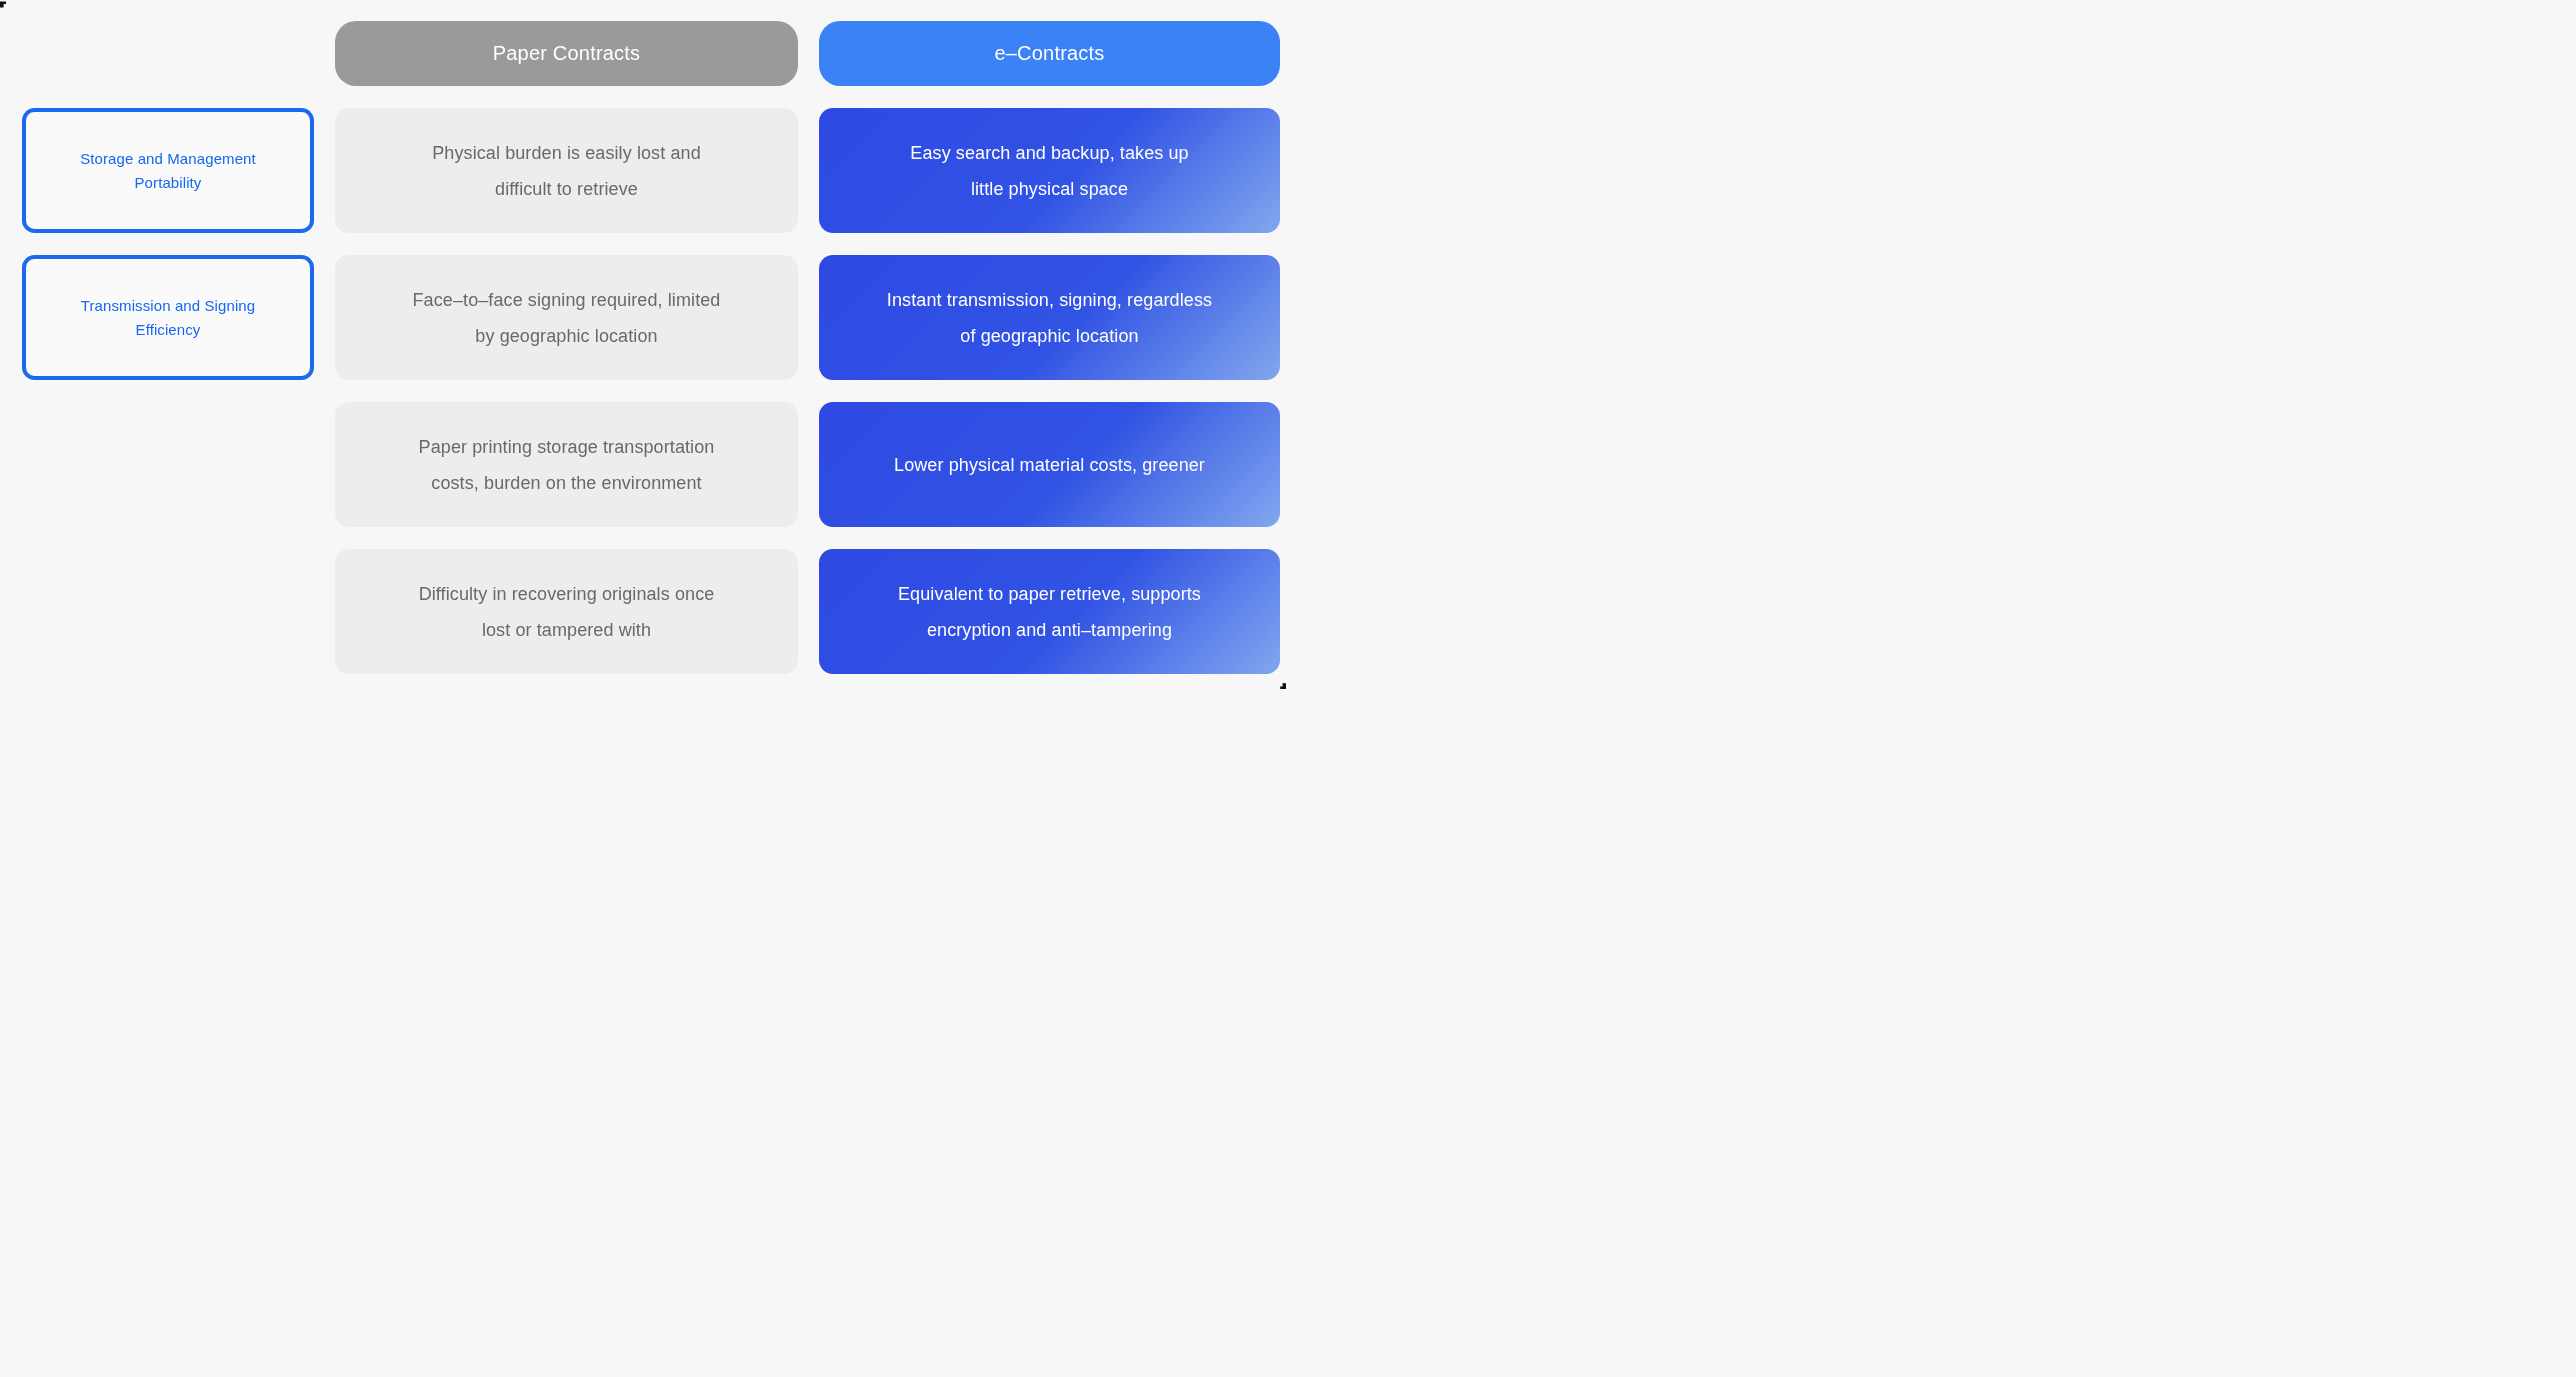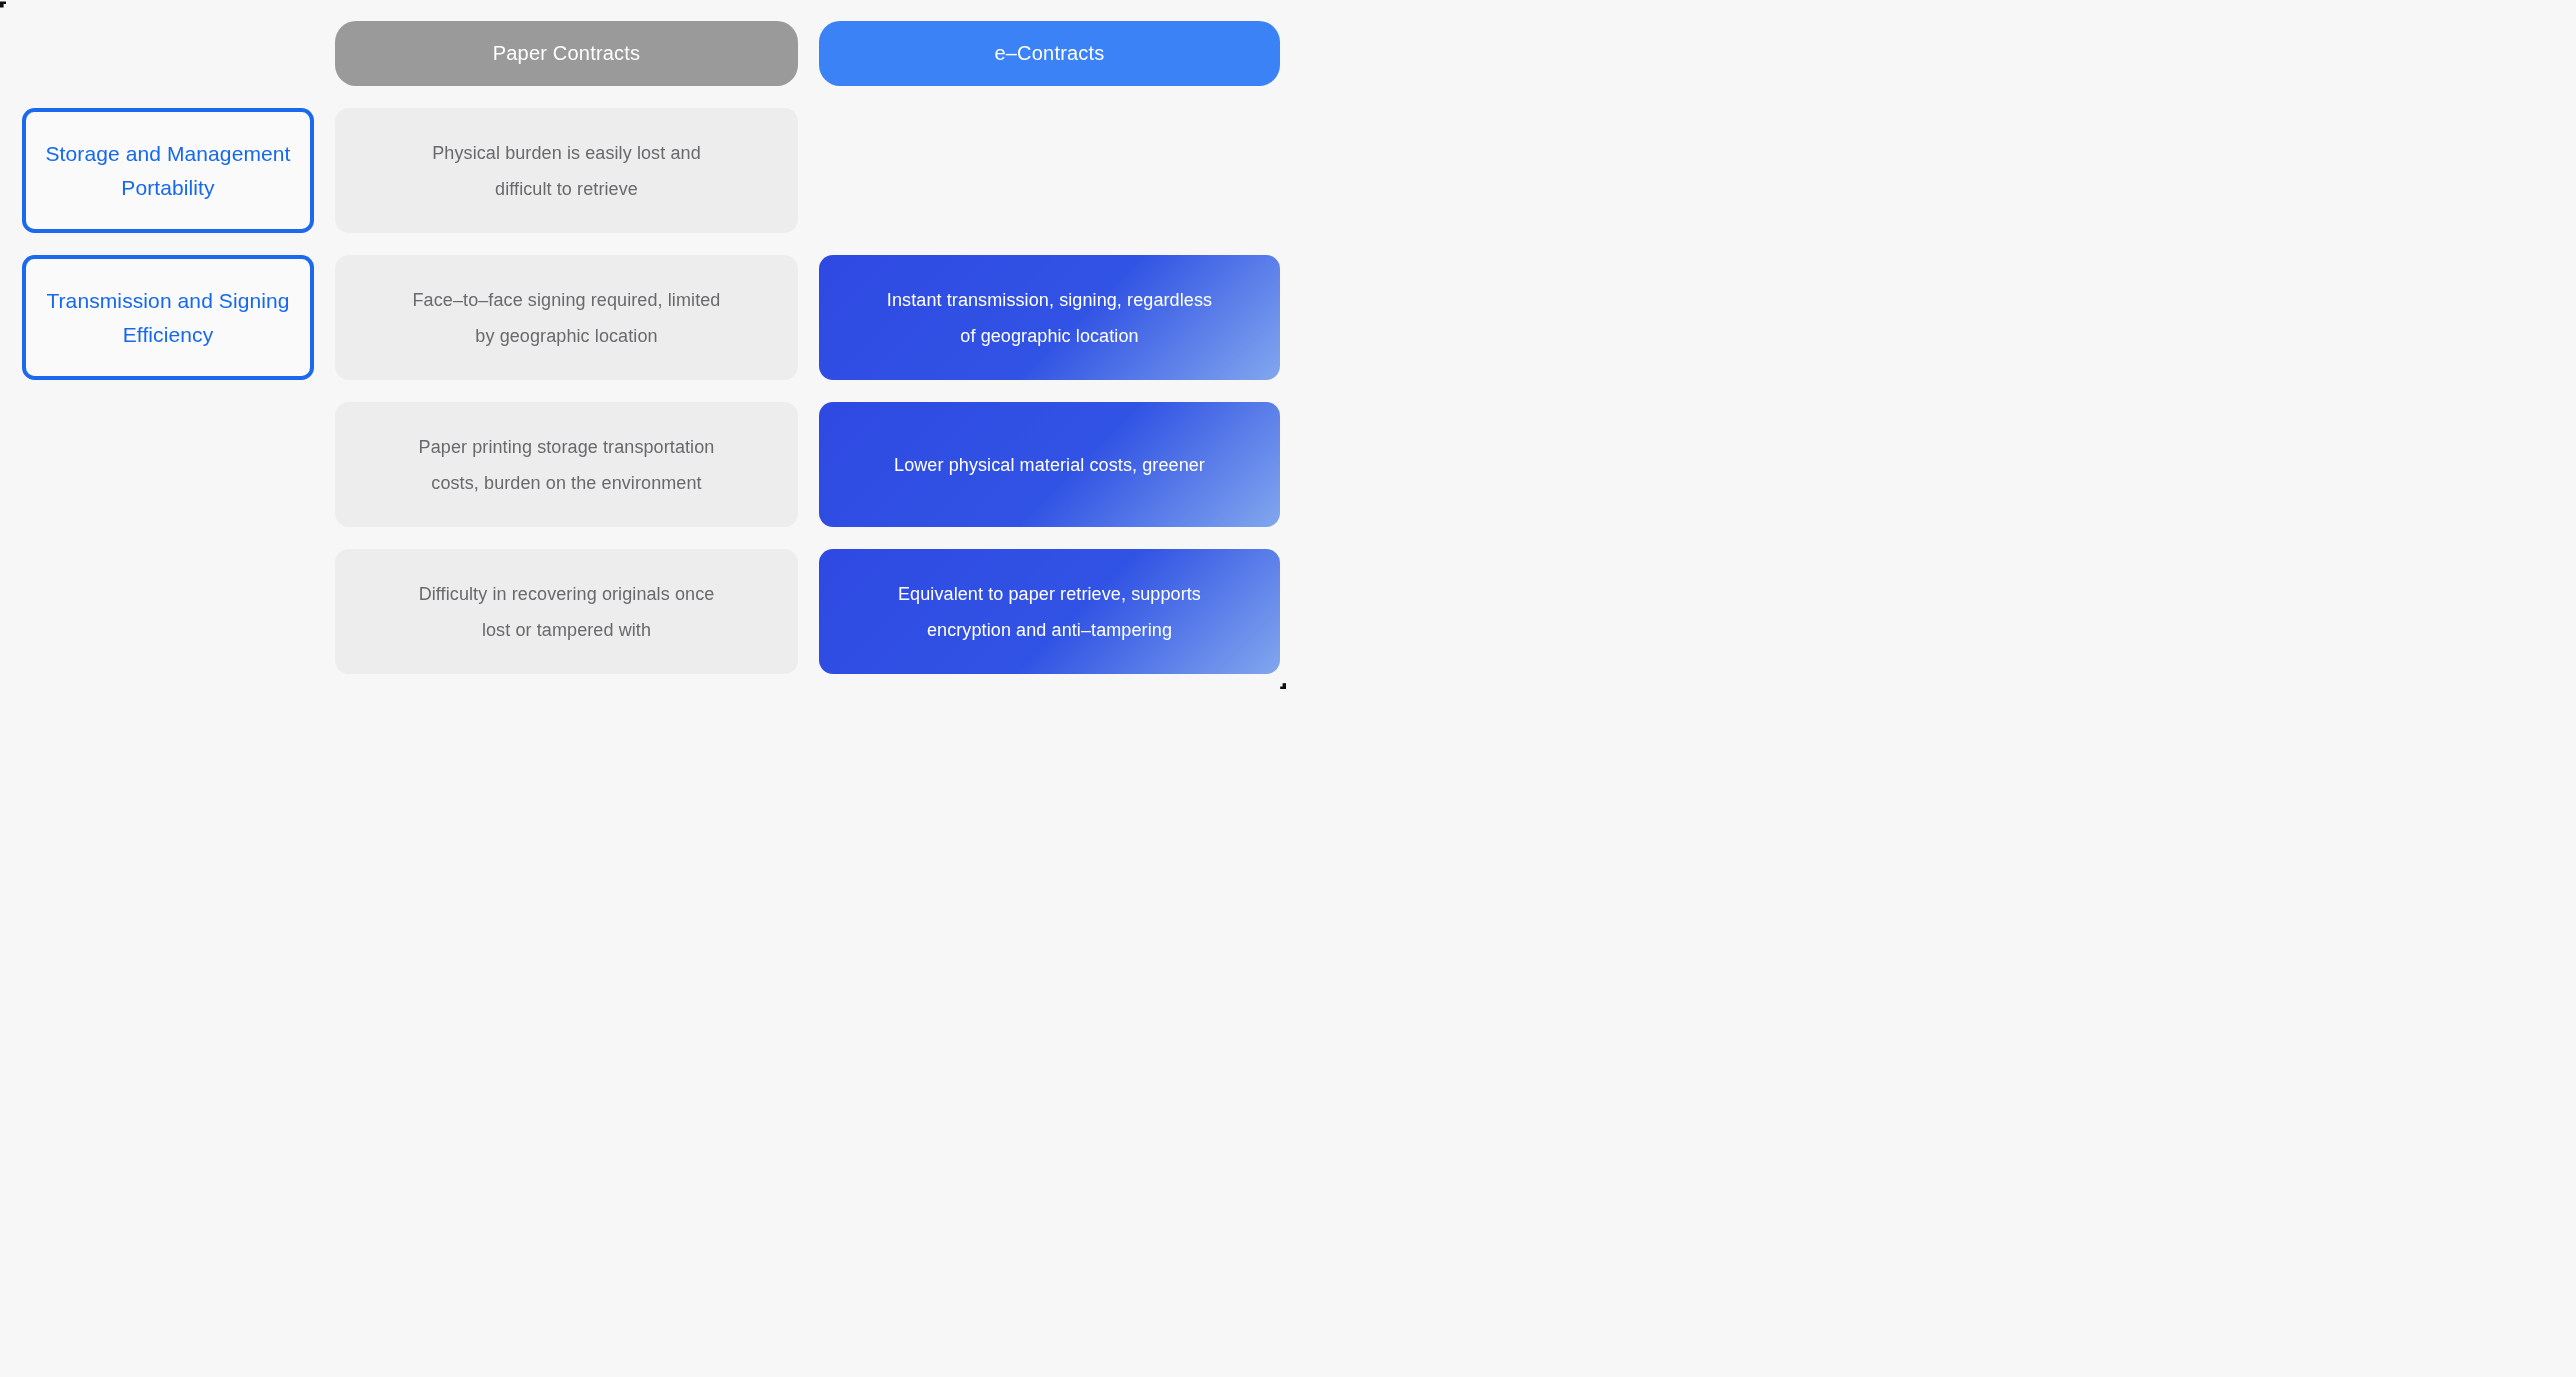--- a/index.html
+++ b/index.html
@@ -39,21 +39,21 @@
   .label-box {
     grid-column: 1;
     border: 4.2px solid #1B6AEE;
     border-radius: 12.5px;
     background: #FAFAFB;
     color: #1668EE;
     display: flex;
     align-items: center;
     justify-content: center;
     text-align: center;
-    font-size: 21px;
+    font-size: 15px;
     line-height: 1.6;
     letter-spacing: 0.1px;
     white-space: pre-line;
     box-sizing: border-box;
     padding: 0 12.5px;
   }
   .cell {
     border-radius: 14px;
     display: flex;
     align-items: center;
@@ -92,20 +92,22 @@
 <div class="board">
 
   <div class="pill paper-head">Paper Contracts</div>
 
   <div class="pill e-head">e–Contracts</div>
 
   <div class="label-box" style="grid-row:2">Storage and Management
 Portability</div>
   <div class="cell paper" style="grid-row:2">Physical burden is easily lost and
 difficult to retrieve</div>
+  <div class="cell econ" style="grid-row:2">Easy search and backup, takes up
+little physical space</div>
 
   <div class="label-box" style="grid-row:3">Transmission and Signing
 Efficiency</div>
   <div class="cell paper" style="grid-row:3">Face–to–face signing required, limited
 by geographic location</div>
   <div class="cell econ" style="grid-row:3">Instant transmission, signing, regardless
 of geographic location</div>
 
   <div class="cell paper" style="grid-row:4">Paper printing storage transportation
 costs, burden on the environment</div>

